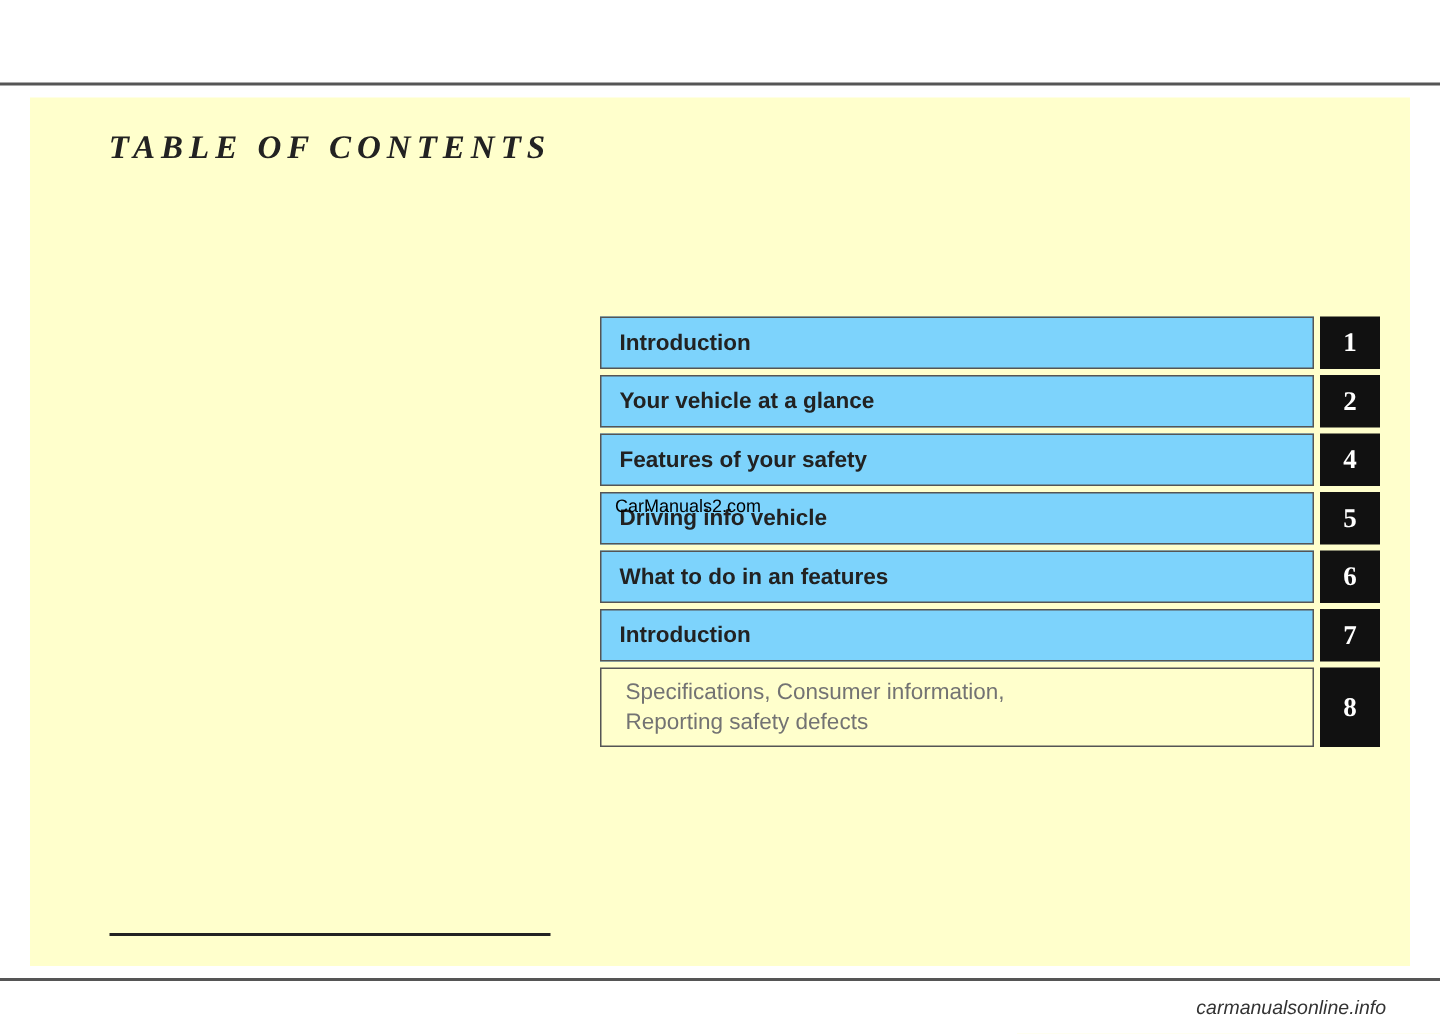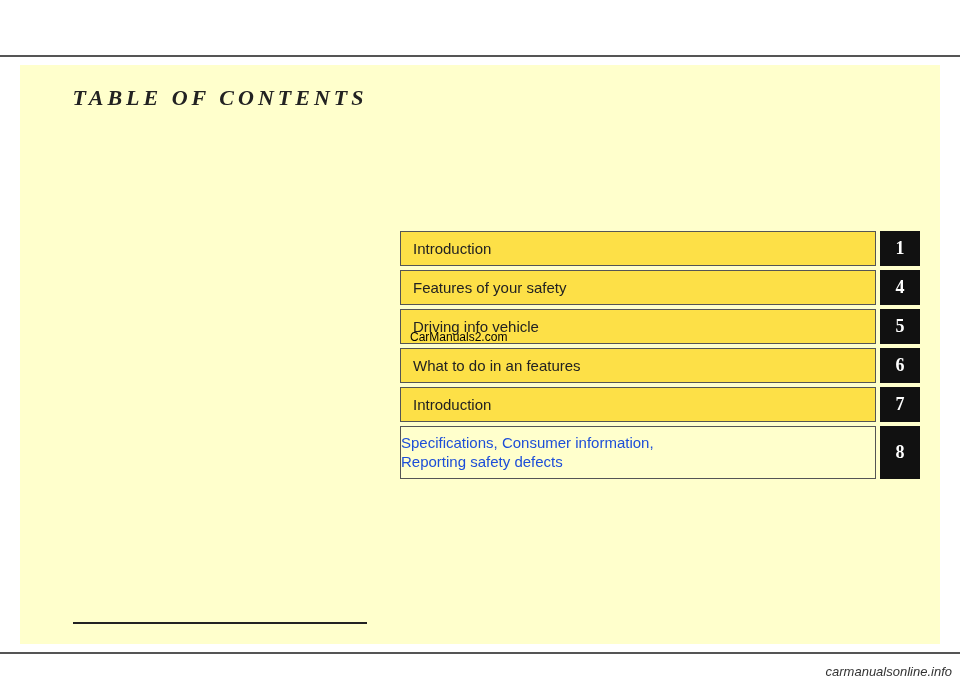--- a/index.html
+++ b/index.html
@@ -71,35 +71,36 @@
 
     .toc-row {
       display: flex;
       flex-direction: row;
       align-items: stretch;
     }
 
     .toc-label {
       flex: 1;
       border: 1.5px solid #555;
-      background: #fde047;
+      background: #7dd3fc;
       padding: 8px 12px;
       font-size: 15px;
       color: #222;
       display: flex;
       align-items: center;
+      font-weight: bold;
     }
 
     .toc-label-multiline {
       flex: 1;
       border: 1.5px solid #555;
       background: #ffffcc;
-      padding: 6px 0;
+      padding: 6px 16px;
       font-size: 15px;
-      color: #1d4ed8;
+      color: #737373;
       display: flex;
       align-items: center;
       line-height: 1.3;
     }
 
     .toc-number {
       width: 40px;
       background: #111;
       color: #fff;
       display: flex;
@@ -118,21 +119,21 @@
       margin-bottom: 0;
     }
 
     .footer-bar {
       width: 100%;
       height: 35px;
       background: #fff;
       display: flex;
       align-items: center;
       justify-content: flex-end;
-      padding-right: 8px;
+      padding-right: 36px;
     }
 
     .footer-text {
       font-size: 13px;
       color: #333;
       font-style: italic;
     }
 
     .watermark {
       position: absolute;
@@ -155,20 +156,24 @@
     <div class="left-panel">
       <span class="table-of-contents-title">TABLE OF CONTENTS</span>
     </div>
 
     <div class="right-panel">
     <div class="toc-row">
           <div class="toc-label">Introduction</div>
           <div class="toc-number">1</div>
         </div>
         <div class="toc-row">
+          <div class="toc-label">Your vehicle at a glance</div>
+          <div class="toc-number">2</div>
+        </div>
+        <div class="toc-row">
           <div class="toc-label">Features of your safety</div>
           <div class="toc-number">4</div>
         </div>
         <div class="toc-row">
           <div class="toc-label">Driving info vehicle</div>
           <div class="toc-number">5</div>
         </div>
         <div class="toc-row">
           <div class="toc-label">What to do in an features</div>
           <div class="toc-number">6</div>

